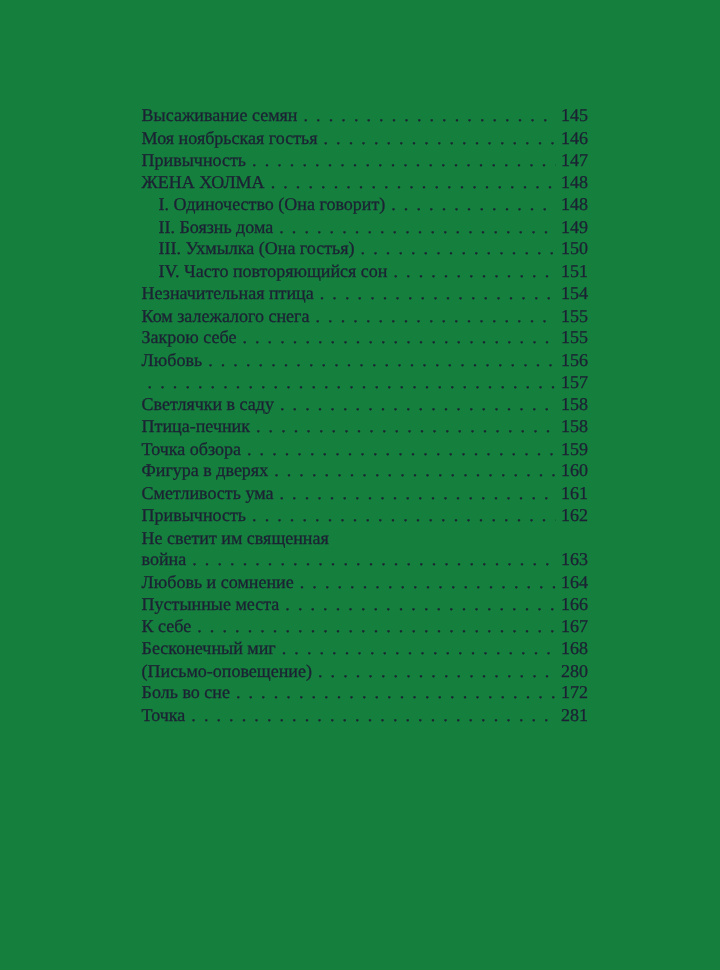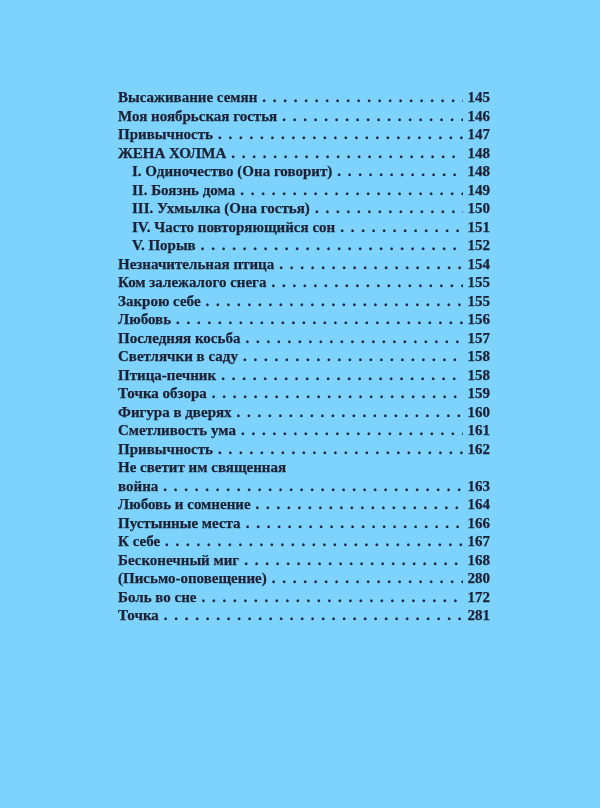--- a/index.html
+++ b/index.html
@@ -51,21 +51,21 @@
   }
   .pagenum {
     flex: 0 0 auto;
     min-width: 24px;
     text-align: right;
   }
 </style>
 </head>
 <body>
 
-<div class="book-page" style="background: #7dd3fc; color: rgb(28, 33, 52); font-weight: bold;">
+<div class="book-page" style="background: #15803d; color: rgb(28, 33, 52);">
   <div class="toc" id="toc">
   <div class="row">
     <span class="title">Высаживание семян</span>
     <span class="leader"></span>
     <span class="pagenum">145</span>
   </div>
 
   <div class="row">
     <span class="title">Моя ноябрьская гостья</span>
     <span class="leader"></span>
@@ -101,25 +101,20 @@
     <span class="leader"></span>
     <span class="pagenum">150</span>
   </div>
 
   <div class="row indent">
     <span class="title">IV. Часто повторяющийся сон</span>
     <span class="leader"></span>
     <span class="pagenum">151</span>
   </div>
 
-  <div class="row indent">
-    <span class="title">V. Порыв</span>
-    <span class="leader"></span>
-    <span class="pagenum">152</span>
-  </div>
 
   <div class="row">
     <span class="title">Незначительная птица</span>
     <span class="leader"></span>
     <span class="pagenum">154</span>
   </div>
 
   <div class="row">
     <span class="title">Ком залежалого снега</span>
     <span class="leader"></span>
@@ -132,21 +127,20 @@
     <span class="pagenum">155</span>
   </div>
 
   <div class="row">
     <span class="title">Любовь</span>
     <span class="leader"></span>
     <span class="pagenum">156</span>
   </div>
 
   <div class="row">
-    <span class="title">Последняя косьба</span>
     <span class="leader"></span>
     <span class="pagenum">157</span>
   </div>
 
   <div class="row">
     <span class="title">Светлячки в саду</span>
     <span class="leader"></span>
     <span class="pagenum">158</span>
   </div>
 

